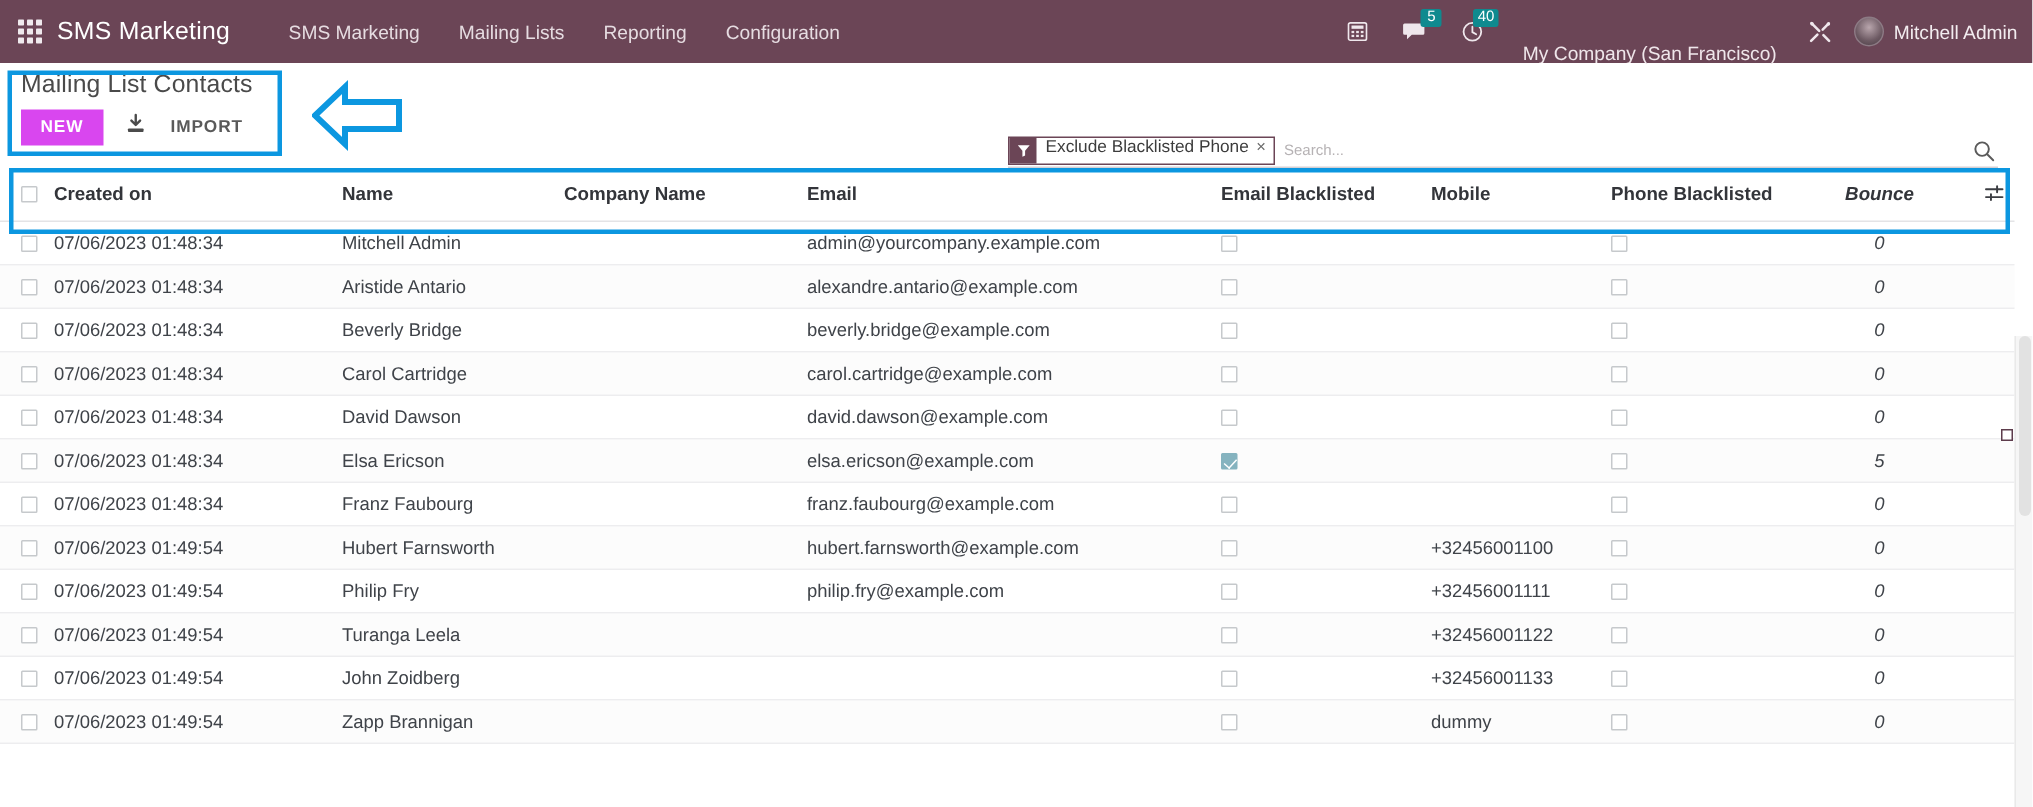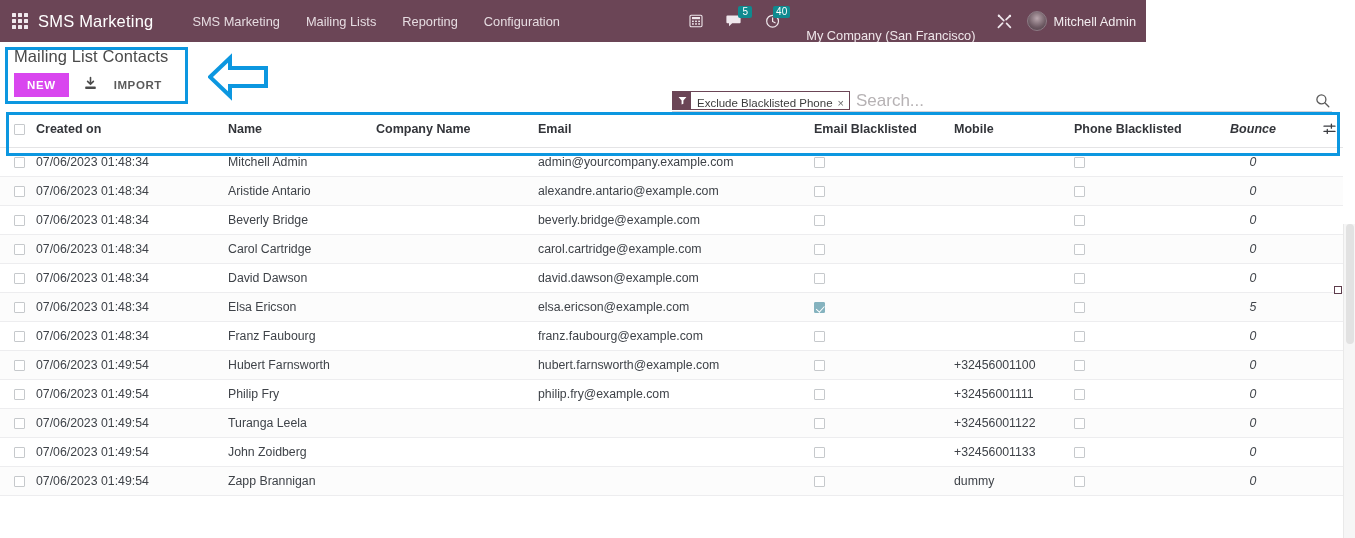--- a/index.html
+++ b/index.html
@@ -6,21 +6,21 @@
   html, body {
     width: 1355px; height: 538px;
     font-family: "Liberation Sans", sans-serif;
     background: #ffffff;
     overflow: hidden;
   }
   .app { position: relative; width: 1355px; height: 538px; background:#fff; }
 
   
   .navbar {
-    position:absolute; left:0; top:0; width:1146px; height:42px;
+    position:absolute; left:0; top:0; width:1355px; height:42px;
     background:#6b4556; display:flex; align-items:center;
     color:#f2eef0; font-size:13.5px;
   }
   .apps-icon {
     width:16px; height:16px; margin-left:12px; margin-right:10px;
     display:grid; grid-template-columns:repeat(3,1fr); grid-template-rows:repeat(3,1fr);
     gap:1.5px; cursor:pointer;
   }
   .apps-icon i { background:#f0eaee; display:block; border-radius:0.5px; }
   .brand { font-size:16.5px; color:#ffffff; margin-right:26px; letter-spacing:.2px; }
@@ -62,29 +62,29 @@
     font-family:"Liberation Sans", sans-serif;
   }
   .import-wrap { display:flex; align-items:center; margin-left:14px; cursor:pointer; }
   .import-label { font-size:11.5px; font-weight:bold; color:#5a5a5a; letter-spacing:.6px; margin-left:16px; }
 
   
   .searchbar {
     position:absolute; left:672px; top:48px; width:660px; height:22px;
     border-bottom:1px solid #d6d0d3; display:flex; align-items:center;
   }
-  .facet { display:flex; align-items:flex-end; height:19px; border:1px solid #6b4556; background:#fff; max-width:240px; }
+  .facet { display:flex; align-items:flex-start; height:19px; border:1px solid #6b4556; background:#fff; max-width:240px; }
   .facet-ico {
     background:#6b4556; color:#fff; width:18px; height:100%;
     display:flex; align-items:center; justify-content:center; font-size:10px;
   }
   .facet-label { font-size:11.5px; color:#3c3c3c; padding:0 5px 0 6px; white-space:nowrap; }
   .facet-x { font-size:11px; color:#6a6a6a; padding-right:5px; cursor:pointer; }
   .search-input {
-    flex:1; border:none; outline:none; font-size:17px; color:#a16207;
+    flex:1; border:none; outline:none; font-size:10px; color:#a16207;
     font-family:"Liberation Sans", sans-serif; padding-left:6px; background:transparent;
   }
   .search-input::placeholder { color:#b6b2b4; }
   .search-ico { color:#6a6a6a; padding:0 2px 0 8px; cursor:pointer; display:flex; align-items:center; }
 
   .cp-bottom { position:absolute; left:672px; top:82px; width:660px; height:22px; display:flex; align-items:center; }
   .cp-tool { display:flex; align-items:center; gap:5px; font-size:12.5px; color:#55424c; margin-right:22px; cursor:pointer; }
   .pager { margin-left:auto; display:flex; align-items:center; gap:3px; }
   .pager-text { font-size:12px; color:#4d4d4d; margin-right:7px; }
   .pager-btn { color:#9b9b9b; font-size:14px; padding:0 5px; cursor:pointer; line-height:1; }

